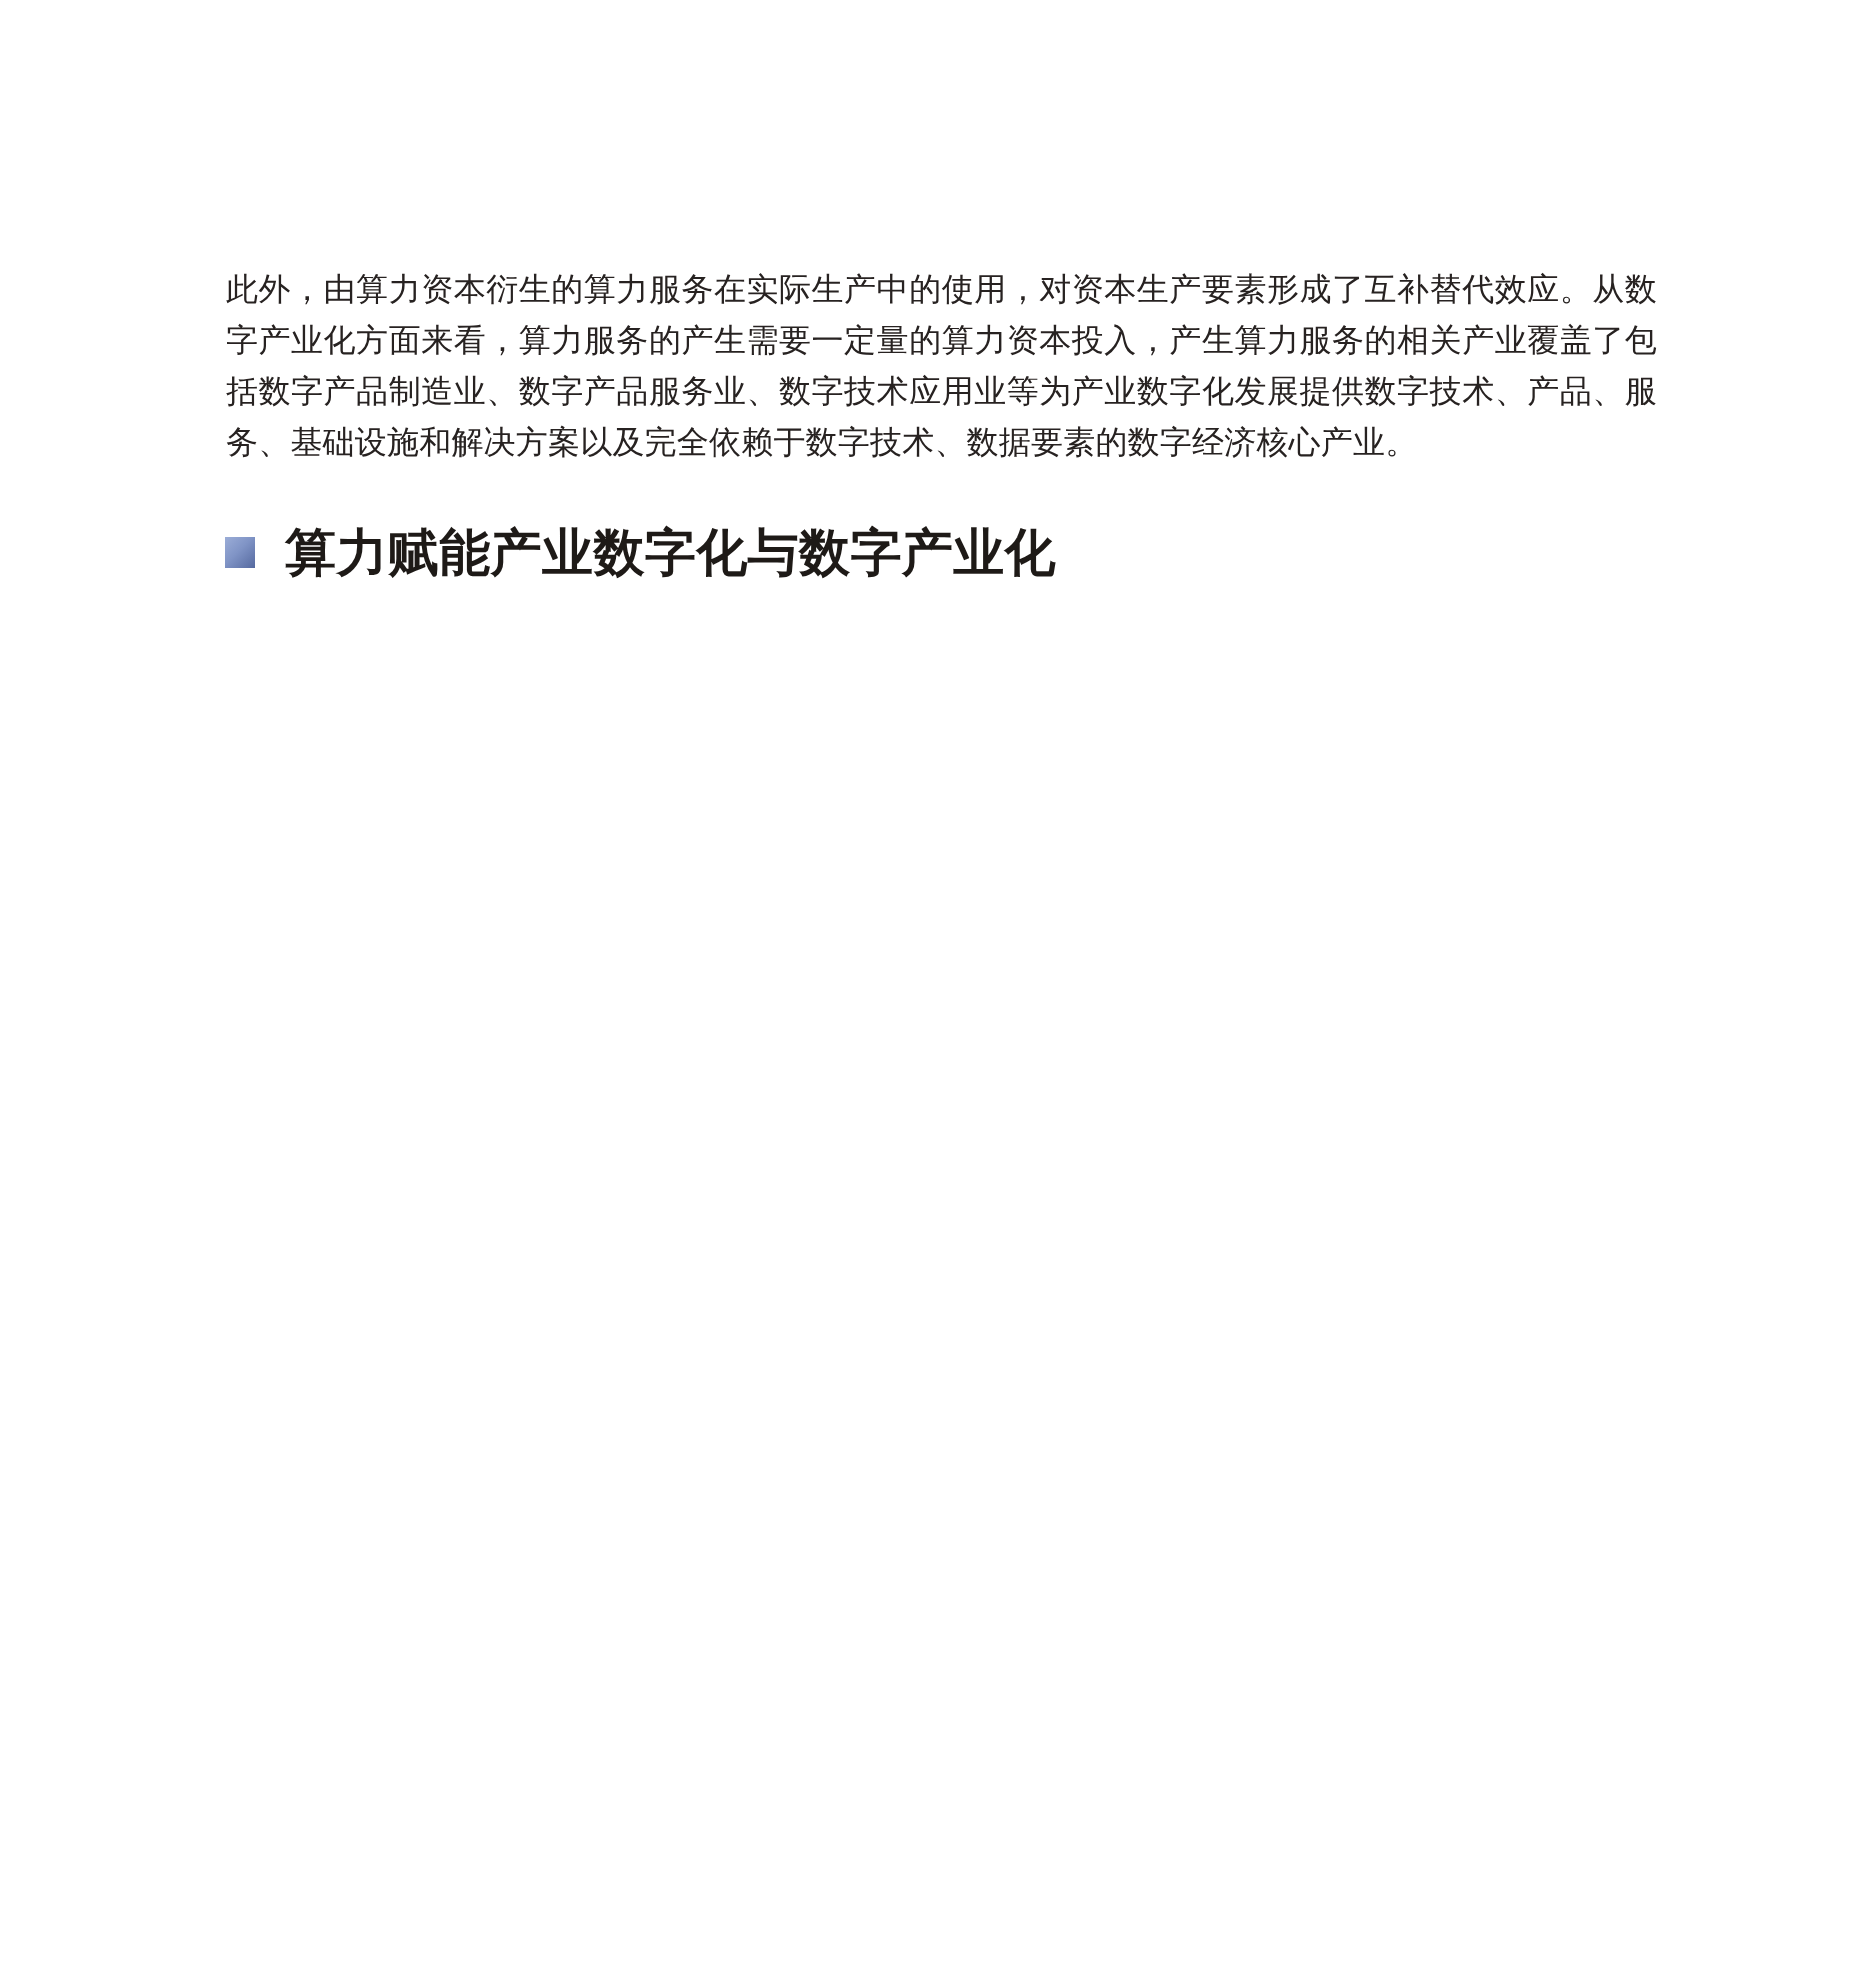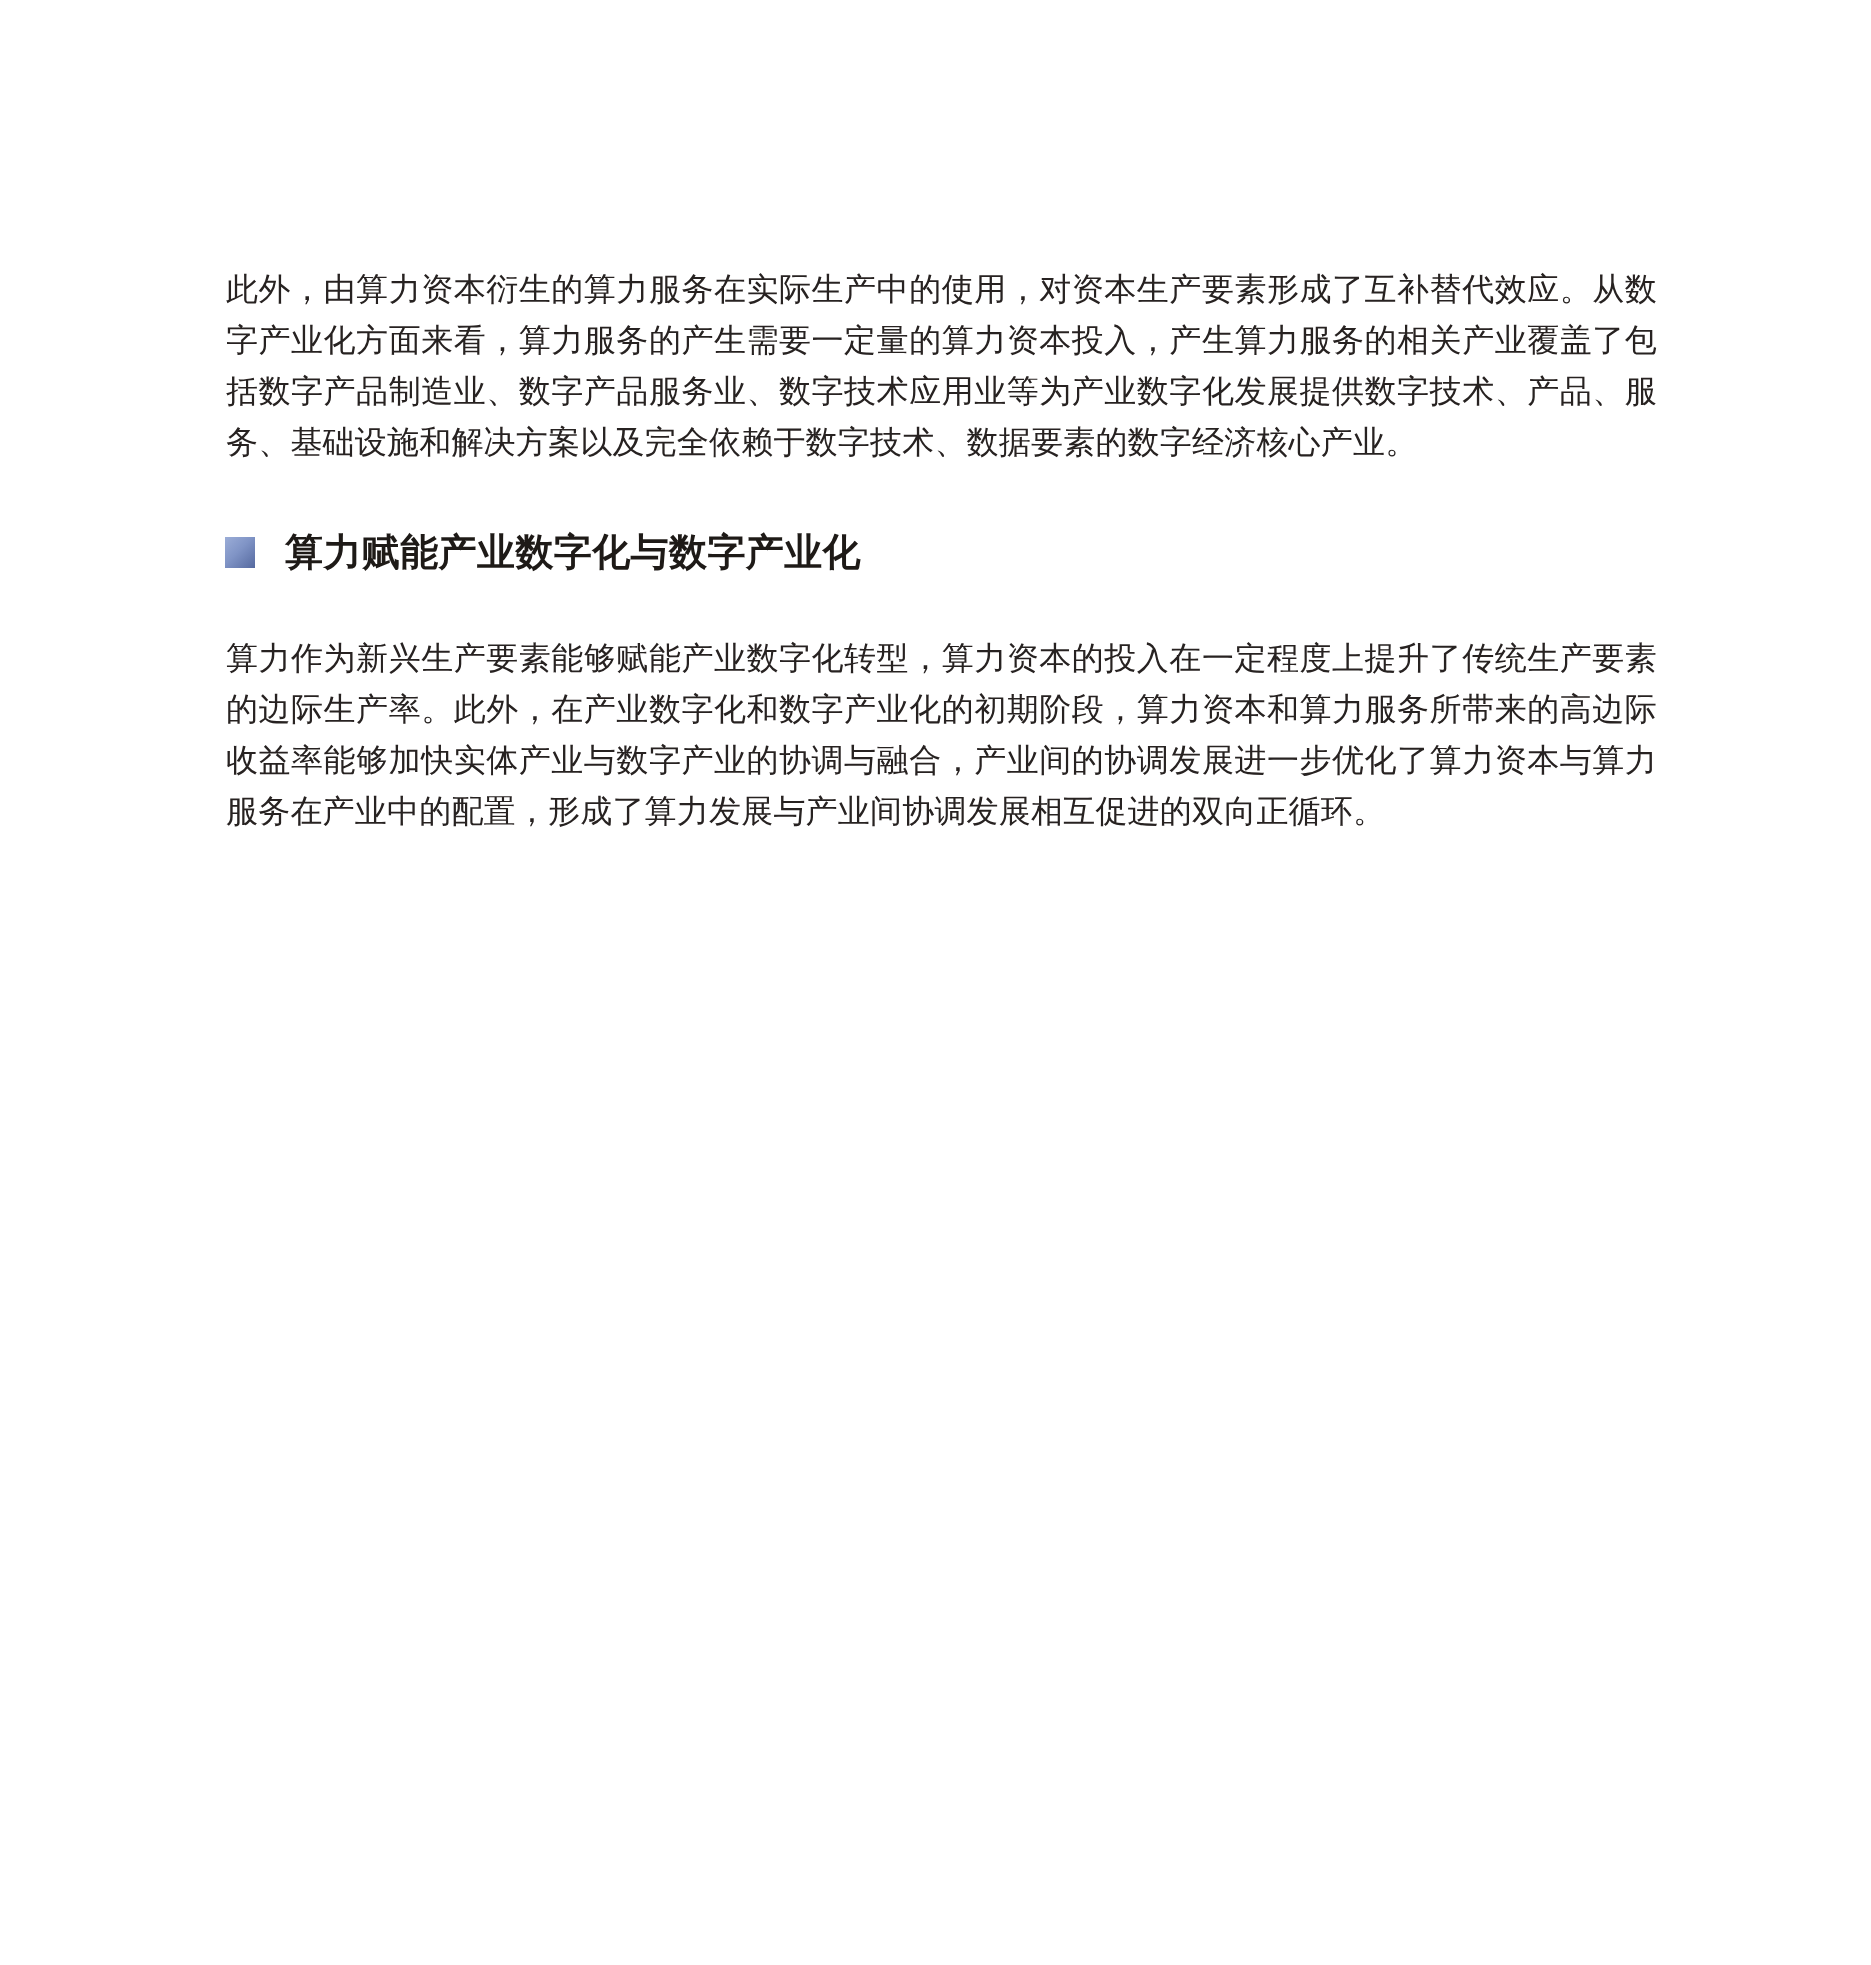--- a/index.html
+++ b/index.html
@@ -40,36 +40,35 @@
   }
   .heading-bullet {
     width: 30px;
     height: 31px;
     flex: 0 0 auto;
     
     background: linear-gradient(135deg, #9badd7 0%, #8094c6 45%, #55699f 100%);
   }
   .heading-title {
     margin: 0 0 0 30px;
-    font-size: 38px;
+    font-size: 51px;
     font-weight: bold;
     line-height: 39px;
     color: #1e1a17;
     letter-spacing: 0.4px;
     white-space: nowrap;
   }
 </style>
 </head>
 <body>
 
 <div class="page">
 
   <p class="body-par par-intro">此外，由算力资本衍生的算力服务在实际生产中的使用，对资本生产要素形成了互补替代效应。从数字产业化方面来看，算力服务的产生需要一定量的算力资本投入，产生算力服务的相关产业覆盖了包括数字产品制造业、数字产品服务业、数字技术应用业等为产业数字化发展提供数字技术、产品、服务、基础设施和解决方案以及完全依赖于数字技术、数据要素的数字经济核心产业。</p>
 
   <div class="heading-row">
     <span class="heading-bullet" style="background:linear-gradient(135deg,#9badd7 0%,#8094c6 45%,#55699f 100%)"></span>
     <h2 class="heading-title">算力赋能产业数字化与数字产业化</h2>
   </div>
 
-  <p class="body-par par-section">算力作为新兴生产要素能够赋能产业数字化转型，算力资本的投入在一定程度上提升了传统生产要素的边际生产率。此外，在产业数字化和数字产业化的初期阶段，算力资本和算力服务所带来的高边际收益率能够加快实体产业与数字产业的协调与融合，产业间的协调发展进一步优化了算力资本与算力服务在产业中的配置，形成了算力发展与产业间协调发展相互促进的双向正循环。</p>
 
 </div>
 
 
 </body></html>

